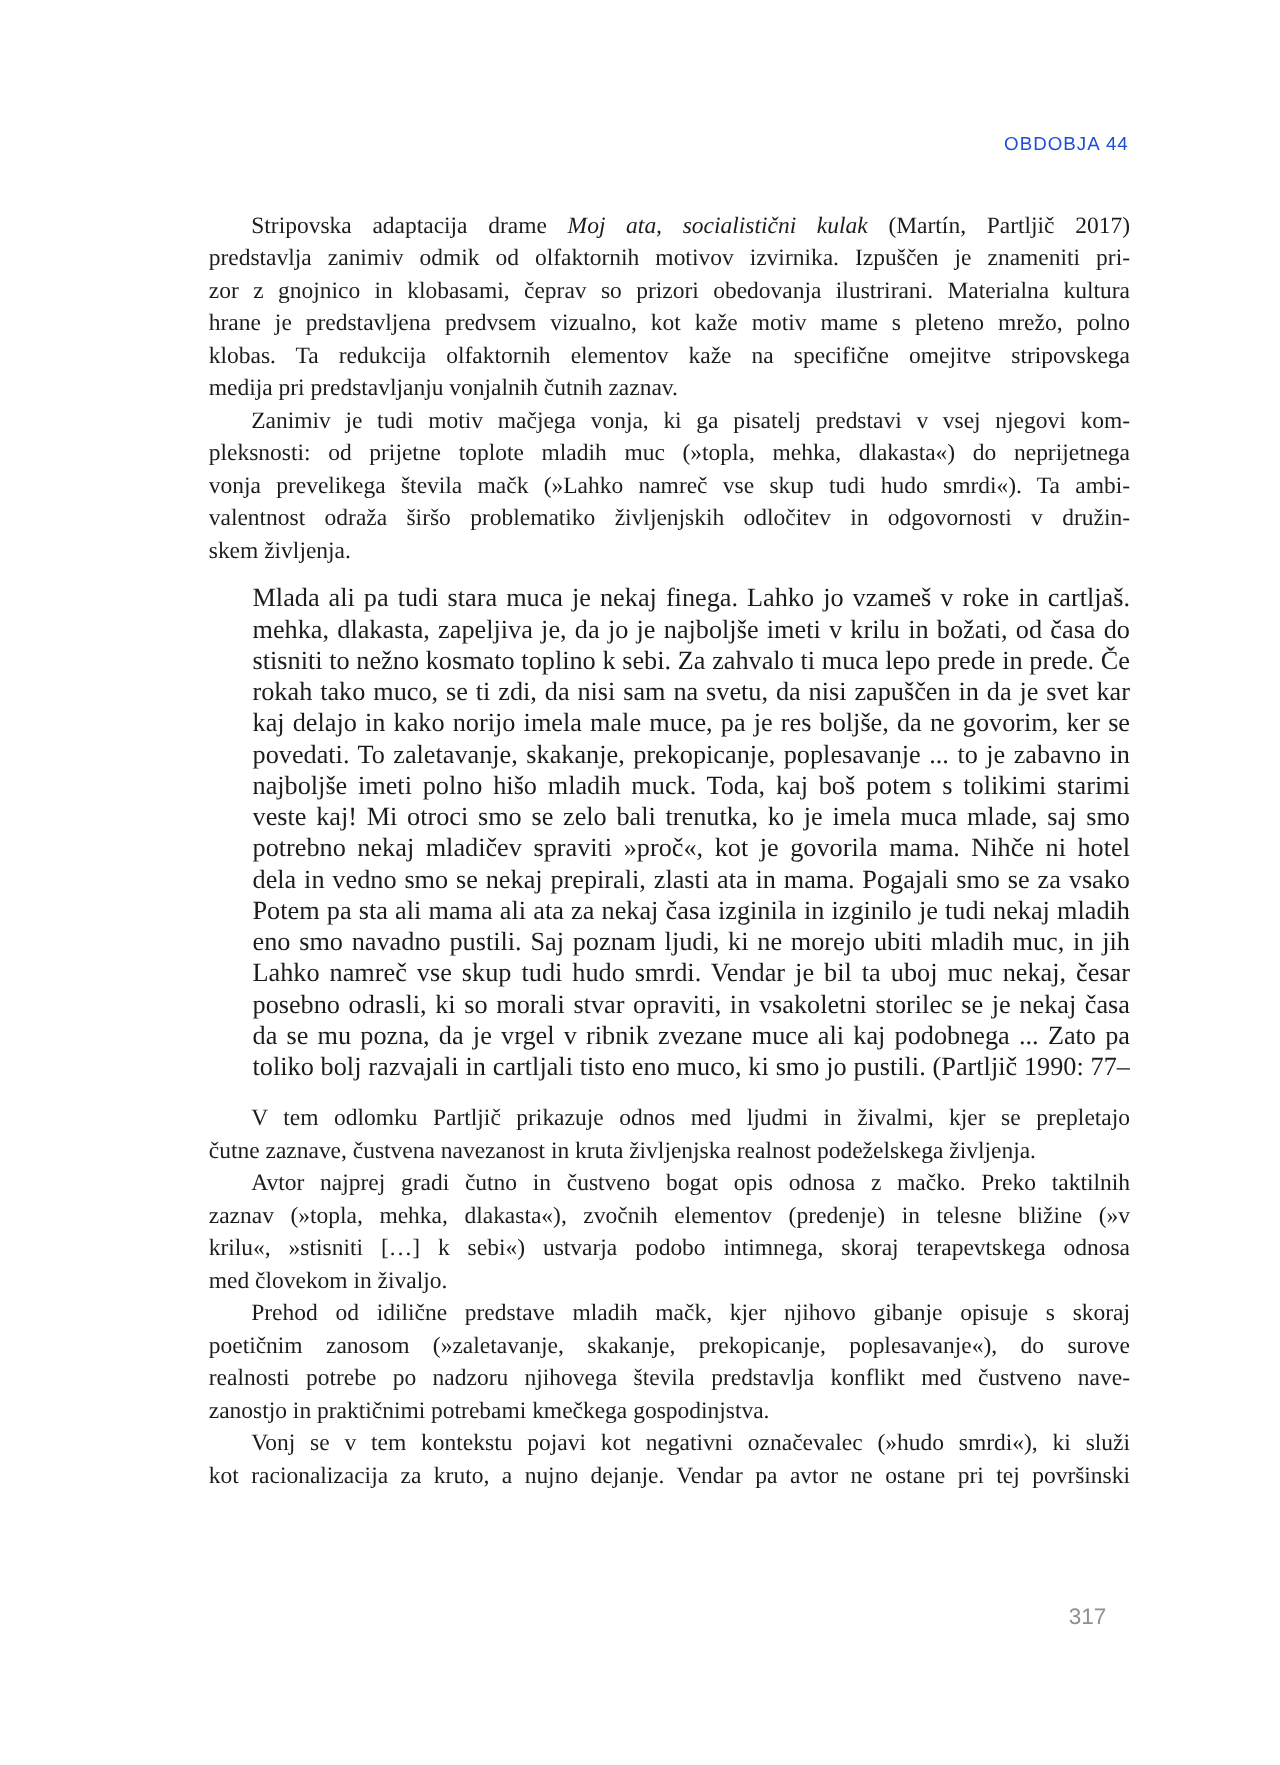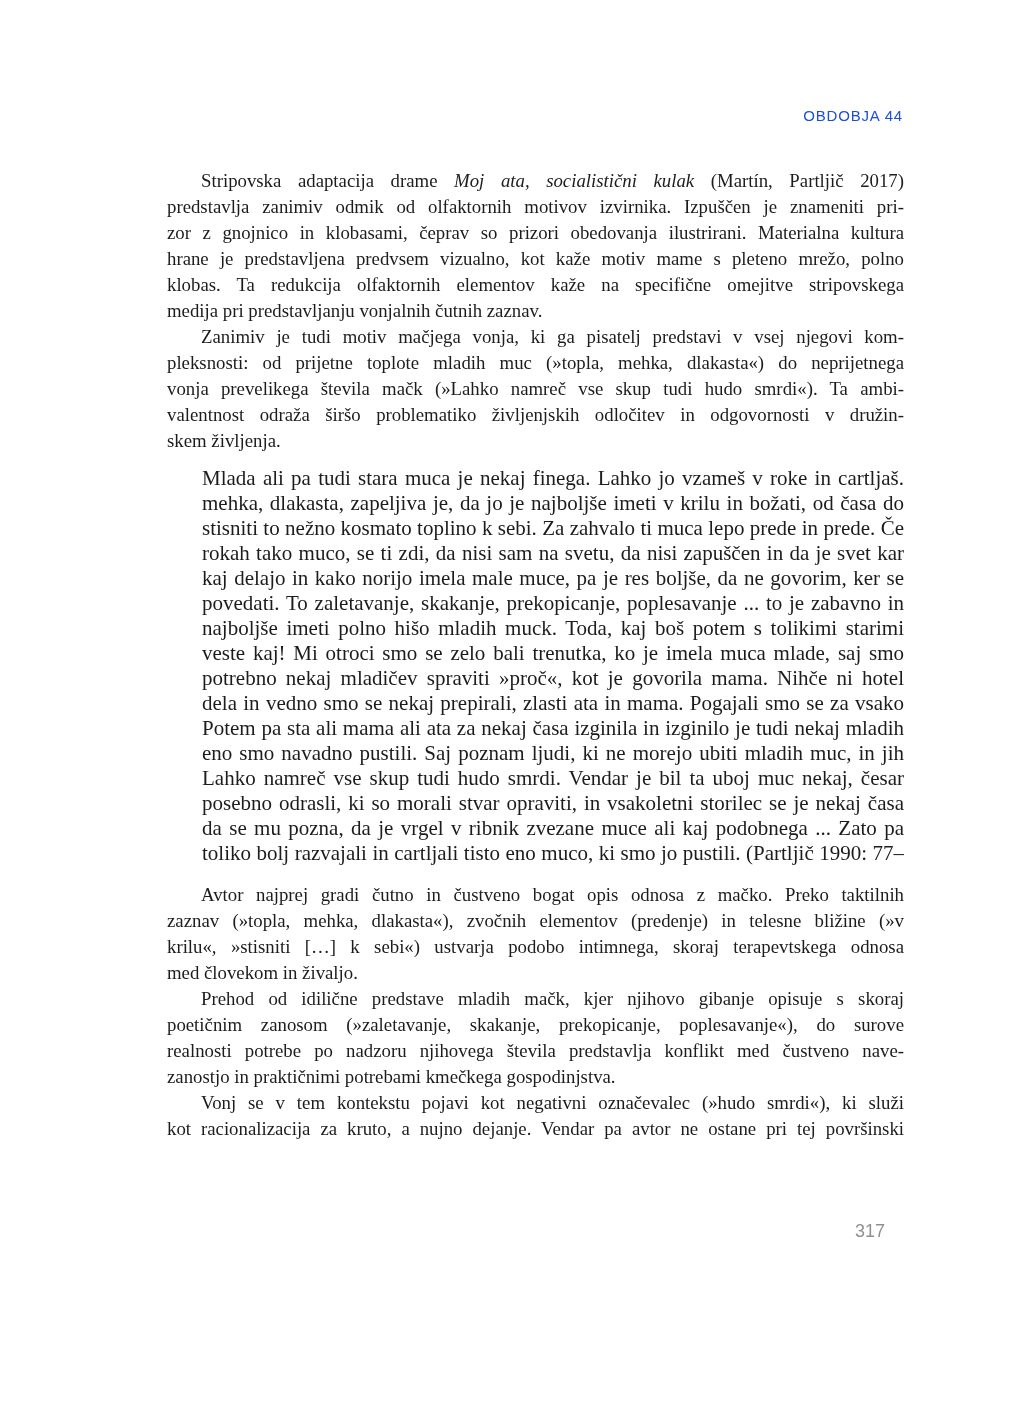--- a/index.html
+++ b/index.html
@@ -45,21 +45,21 @@
     height: 26px;
     overflow: hidden;
     white-space: normal;
   }
   .quote .line { height: 25px; }
   .line.last { text-align-last: left; }
   .line.first { text-indent: 34px; }
   .it { font-style: italic; }
   .page-number {
     position: absolute;
-    top: 1221px;
+    top: 1283px;
     right: 139px;
     font-family: "Liberation Sans", sans-serif;
     font-size: 18px;
     color: #8d9194;
     text-align: right;
   }
 </style>
 </head>
 <body>
 
@@ -93,20 +93,24 @@
       <div class="line"><span>potrebno nekaj mladičev spraviti »proč«, kot je govorila mama. Nihče ni hotel opraviti tega</span></div>
       <div class="line"><span>dela in vedno smo se nekaj prepirali, zlasti ata in mama. Pogajali smo se za vsako muciko.</span></div>
       <div class="line"><span>Potem pa sta ali mama ali ata za nekaj časa izginila in izginilo je tudi nekaj mladih muc. Le</span></div>
       <div class="line"><span>eno smo navadno pustili. Saj poznam ljudi, ki ne morejo ubiti mladih muc, in jih imajo potem</span></div>
       <div class="line"><span>Lahko namreč vse skup tudi hudo smrdi. Vendar je bil ta uboj muc nekaj, česar smo se vsi bali,</span></div>
       <div class="line"><span>posebno odrasli, ki so morali stvar opraviti, in vsakoletni storilec se je nekaj časa počutil, kot</span></div>
       <div class="line"><span>da se mu pozna, da je vrgel v ribnik zvezane muce ali kaj podobnega ... Zato pa smo potem</span></div>
       <div class="line last"><span>toliko bolj razvajali in cartljali tisto eno muco, ki smo jo pustili. (Partljič 1990: 77–78)</span></div>
     </div>
     <div class="block paragraph">
+      <div class="line first"><span>V tem odlomku Partljič prikazuje odnos med ljudmi in živalmi, kjer se prepletajo</span></div>
+      <div class="line last"><span>čutne zaznave, čustvena navezanost in kruta življenjska realnost podeželskega življenja.</span></div>
+    </div>
+    <div class="block paragraph">
       <div class="line first"><span>Avtor najprej gradi čutno in čustveno bogat opis odnosa z mačko. Preko taktilnih</span></div>
       <div class="line"><span>zaznav (»topla, mehka, dlakasta«), zvočnih elementov (predenje) in telesne bližine (»v</span></div>
       <div class="line"><span>krilu«, »stisniti […] k sebi«) ustvarja podobo intimnega, skoraj terapevtskega odnosa</span></div>
       <div class="line last"><span>med človekom in živaljo.</span></div>
     </div>
     <div class="block paragraph">
       <div class="line first"><span>Prehod od idilične predstave mladih mačk, kjer njihovo gibanje opisuje s skoraj</span></div>
       <div class="line"><span>poetičnim zanosom (»zaletavanje, skakanje, prekopicanje, poplesavanje«), do surove</span></div>
       <div class="line"><span>realnosti potrebe po nadzoru njihovega števila predstavlja konflikt med čustveno nave-</span></div>
       <div class="line last"><span>zanostjo in praktičnimi potrebami kmečkega gospodinjstva.</span></div>

